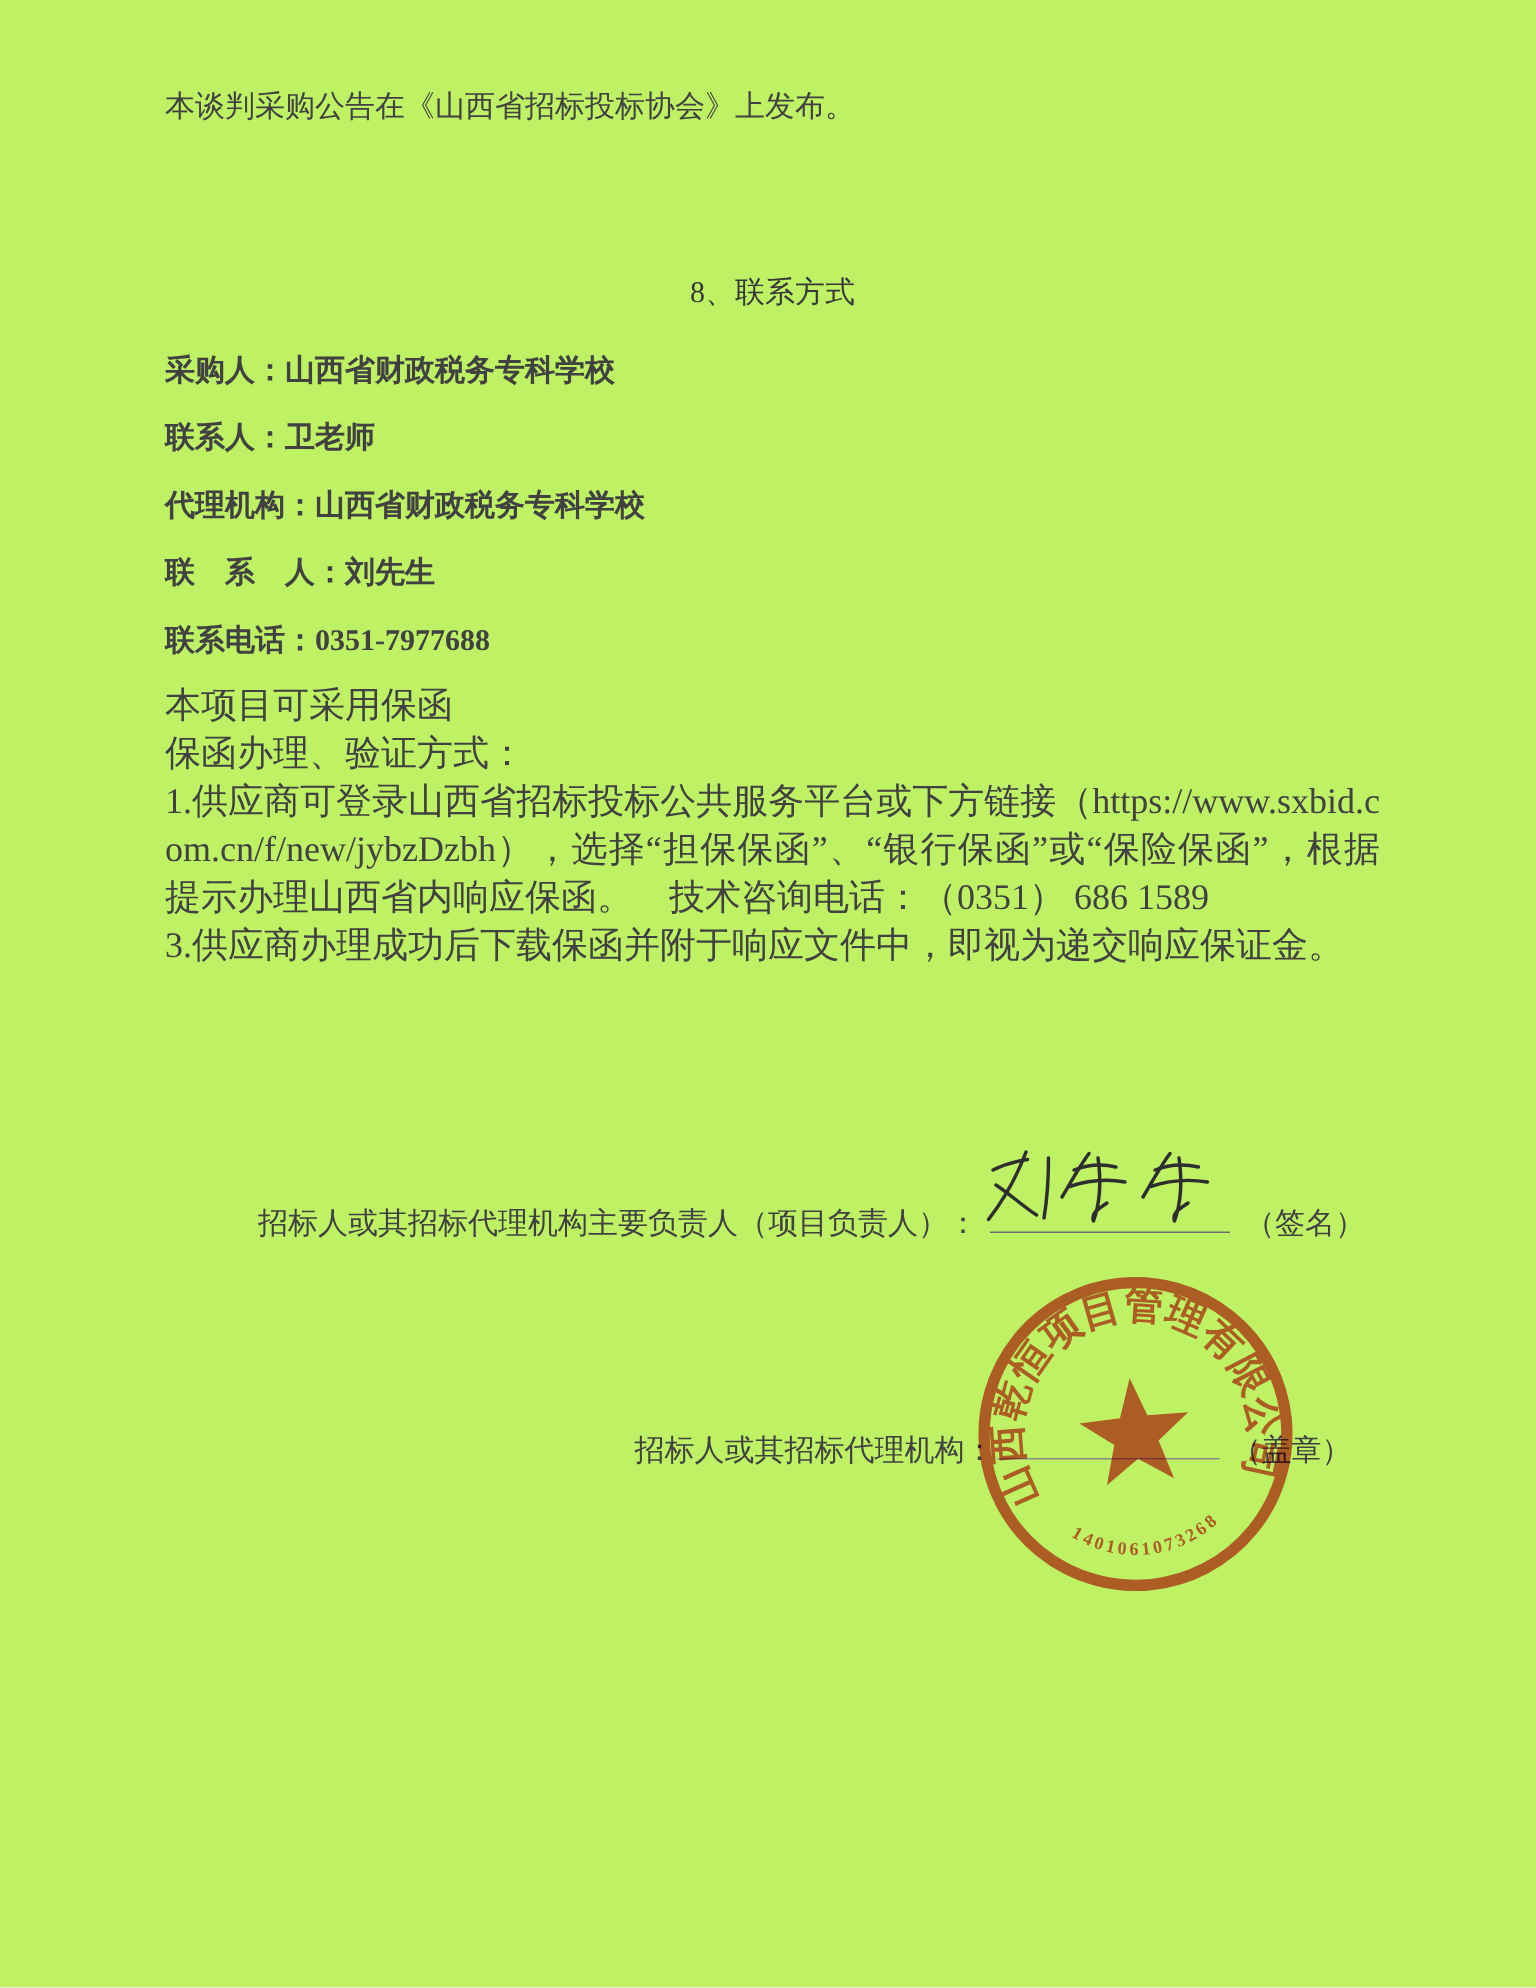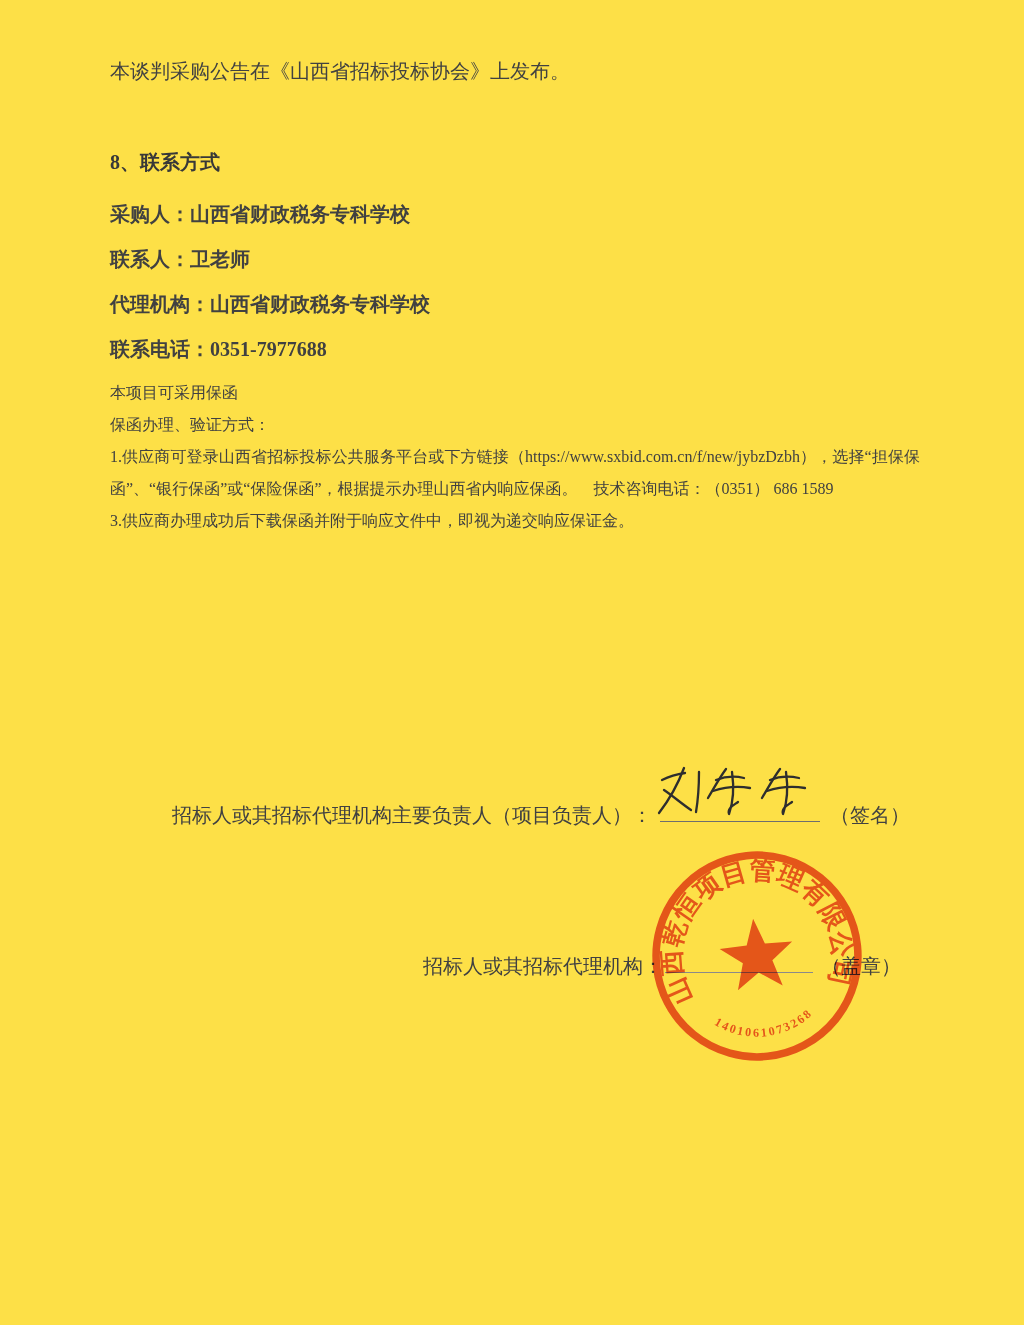--- a/index.html
+++ b/index.html
@@ -1,30 +1,30 @@
 <!DOCTYPE html>
 <html><head>
 <meta charset="utf-8">
 <style>
   html,body{margin:0;padding:0;background:#ffffff;}
   .page{
     position:relative;
     width:1024px;height:1325px;
-    background:#fde047;
+    background:#bef264;
     font-family:"Liberation Serif","DejaVu Serif",serif;
     color:#414141;
     overflow:hidden;
   }
   .content{padding:57px 104px 0 110px;}
   .intro{font-size:20px;line-height:28px;margin:0;}
-  .heading{font-size:20px;line-height:28px;font-weight:bold;margin:63px 0 0 0;color:#383838;}
+  .heading{font-size:20px;line-height:28px;font-weight:normal;margin:96px 0 0 0;color:#383838;text-align:center;}
   .contact{font-size:20px;line-height:28px;margin:17px 0 0 0;font-weight:bold;}
   .contact.first{margin-top:24px;}
   .guarantee{margin-top:14px;}
-  .g-line,.g-item{font-size:16px;line-height:32px;margin:0;}
+  .g-line,.g-item{font-size:24px;line-height:32px;margin:0;}
   .g-item{text-align:justify;word-break:break-all;}
   .sig-row{position:absolute;left:172px;top:797px;font-size:20px;line-height:30px;white-space:nowrap;}
   .seal-row{position:absolute;left:423px;top:948px;font-size:20px;line-height:30px;white-space:nowrap;z-index:1;}
   .u-line{
     display:inline-block;position:relative;
     height:24px;vertical-align:baseline;
     border-bottom:1.5px solid #6e6e6e;
   }
   .u-line.sig{width:160px;margin:0 10px 0 8px;}
   .u-line.seal{width:148px;margin:0 8px 0 2px;border-bottom-color:#8a8a8a;}
@@ -46,20 +46,21 @@
 <div class="page">
 
   <div class="content">
     <p class="intro">本谈判采购公告在《山西省招标投标协会》上发布。</p>
 
     <h2 class="heading">8、联系方式</h2>
 
     <p class="contact first">采购人：山西省财政税务专科学校</p>
     <p class="contact">联系人：卫老师</p>
     <p class="contact">代理机构：山西省财政税务专科学校</p>
+    <p class="contact">联　系　人：刘先生</p>
     <p class="contact">联系电话：0351-7977688</p>
 
     <div class="guarantee">
       <p class="g-line">本项目可采用保函</p>
       <p class="g-line">保函办理、验证方式：</p>
       <p class="g-item">1.供应商可登录山西省招标投标公共服务平台或下方链接（https://www.sxbid.com.cn/f/new/jybzDzbh），选择“担保保函”、“银行保函”或“保险保函”，根据提示办理山西省内响应保函。　技术咨询电话：（0351） 686 1589</p>
       <p class="g-item">3.供应商办理成功后下载保函并附于响应文件中，即视为递交响应保证金。</p>
     </div>
   </div>
 

